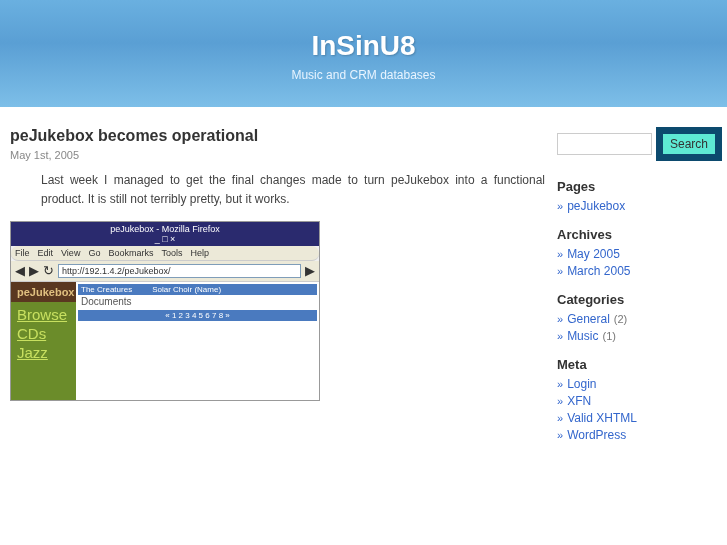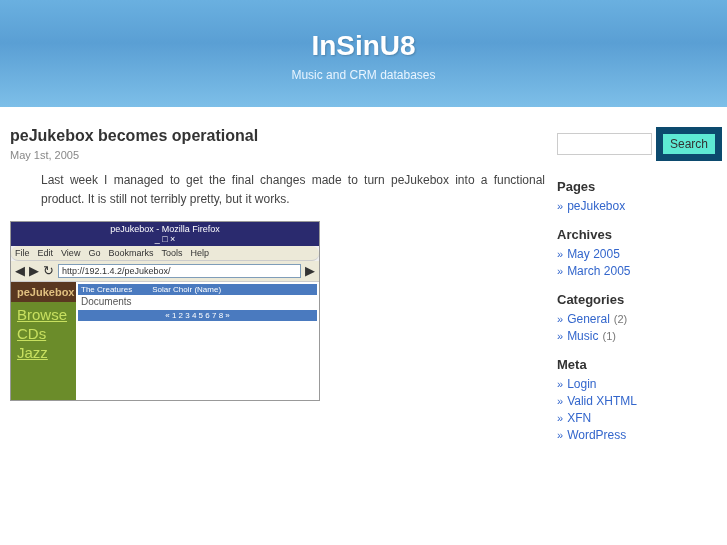--- a/index.html
+++ b/index.html
@@ -324,24 +324,24 @@
           <span class="count">(1)</span>
         </a>
       </div>
 
       <div class="sidebar-section">
         <div class="sidebar-section-title">Meta</div>
         <a class="sidebar-link" href="#">
           <span>Login</span>
         </a>
         <a class="sidebar-link" href="#">
+          <span>XFN</span>
+        </a>
+        <a class="sidebar-link" href="#">
           <span>Valid XHTML</span>
-        </a>
-        <a class="sidebar-link" href="#">
-          <span>XFN</span>
         </a>
         <a class="sidebar-link" href="#">
           <span>WordPress</span>
         </a>
       </div>
     </div>
   </div>
 </div>
 
 </body></html>

